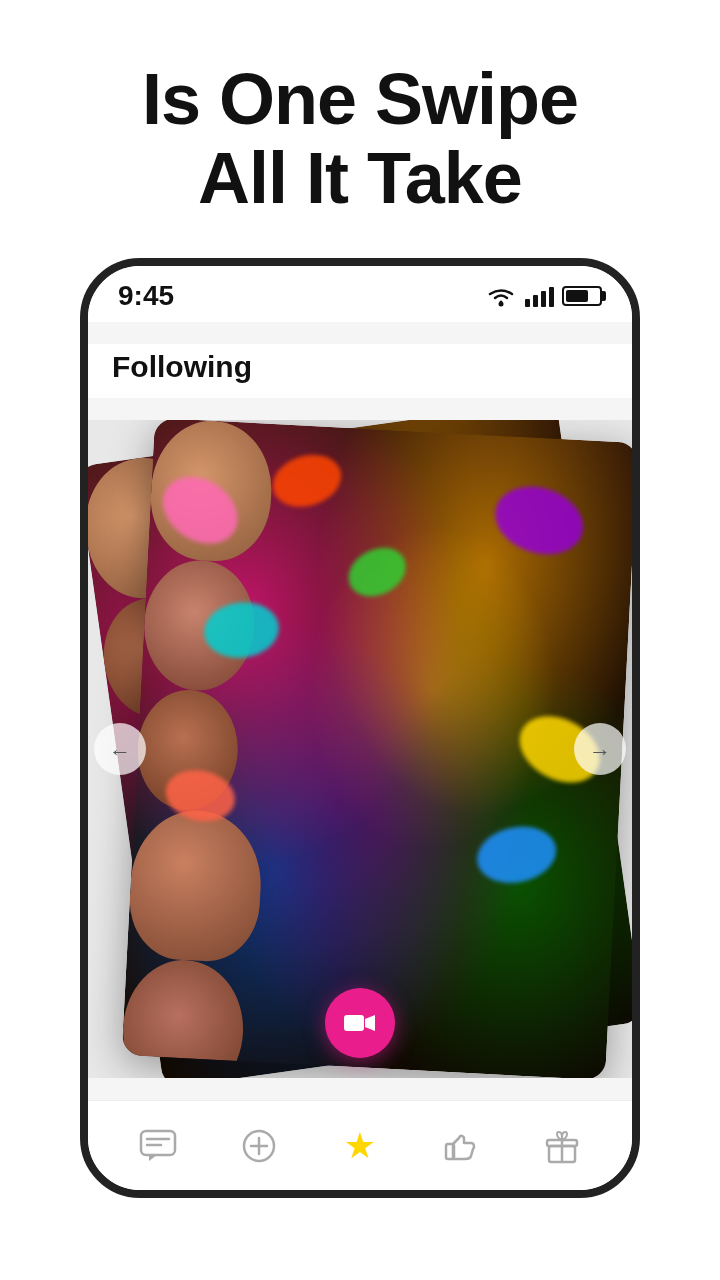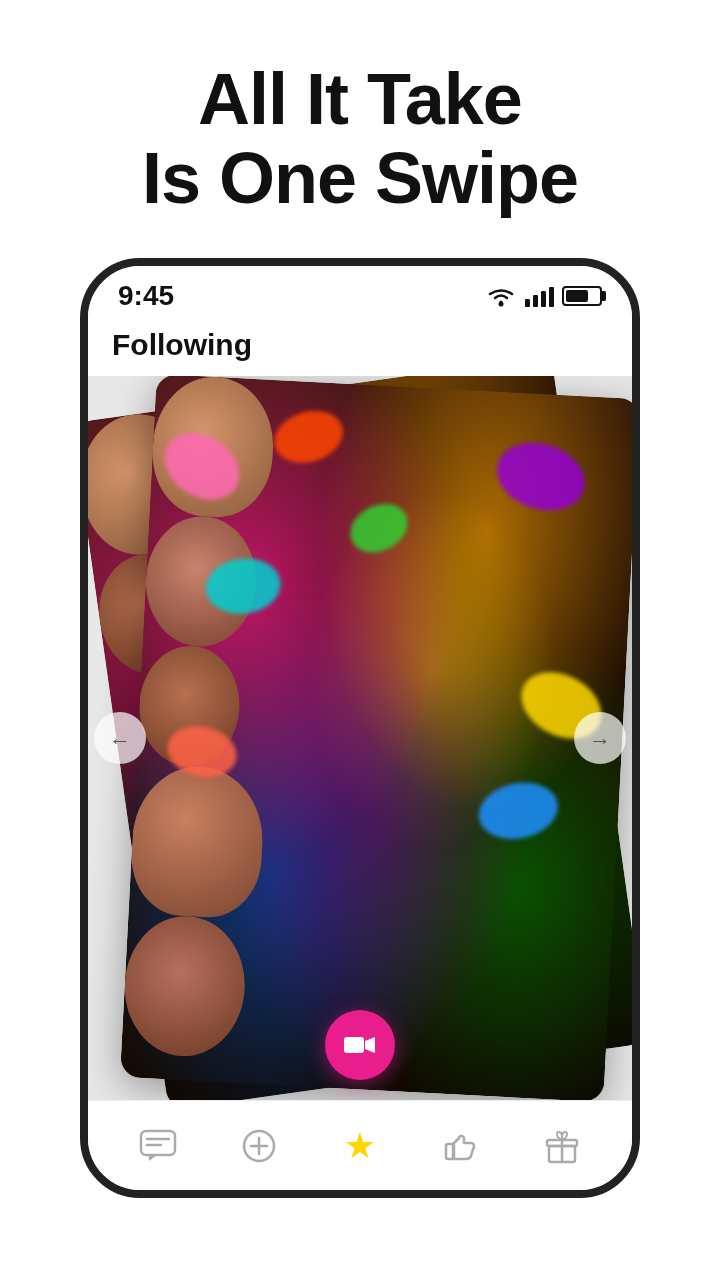--- a/index.html
+++ b/index.html
@@ -35,20 +35,21 @@
     .phone-frame {
       width: 100%;
       height: 940px;
       background: #f5f5f5;
       border-radius: 60px;
       border: 8px solid #222;
       overflow: hidden;
       position: relative;
       display: flex;
       flex-direction: column;
+      gap: 22px;
     }
 
     
     .status-bar {
       background: #fff;
       padding: 14px 30px 10px;
       display: flex;
       justify-content: space-between;
       align-items: center;
       flex-shrink: 0;
@@ -283,22 +284,22 @@
     .plus-icon-svg { width: 34px; height: 34px; }
     .star-icon { font-size: 36px; color: #ffd700; }
     .like-icon-svg { width: 36px; height: 32px; }
     .gift-icon-svg { width: 34px; height: 36px; }
 
   </style>
 </head>
 <body>
 
 <div class="headline">
+  <div>Is One Swipe</div>
   <div>All It Take</div>
-  <div>Is One Swipe</div>
 </div>
 
 <div class="phone-wrapper">
   <div class="phone-frame">
 
     <div class="status-bar">
       <span class="status-time">9:45</span>
       <div class="status-icons">
 
         <svg class="wifi-icon" viewBox="0 0 32 24" fill="none" xmlns="http://www.w3.org/2000/svg">

